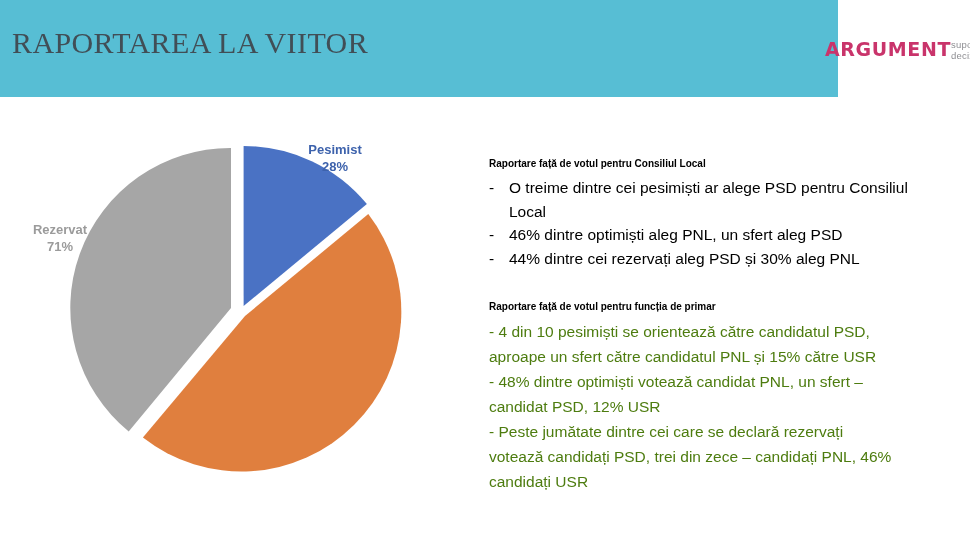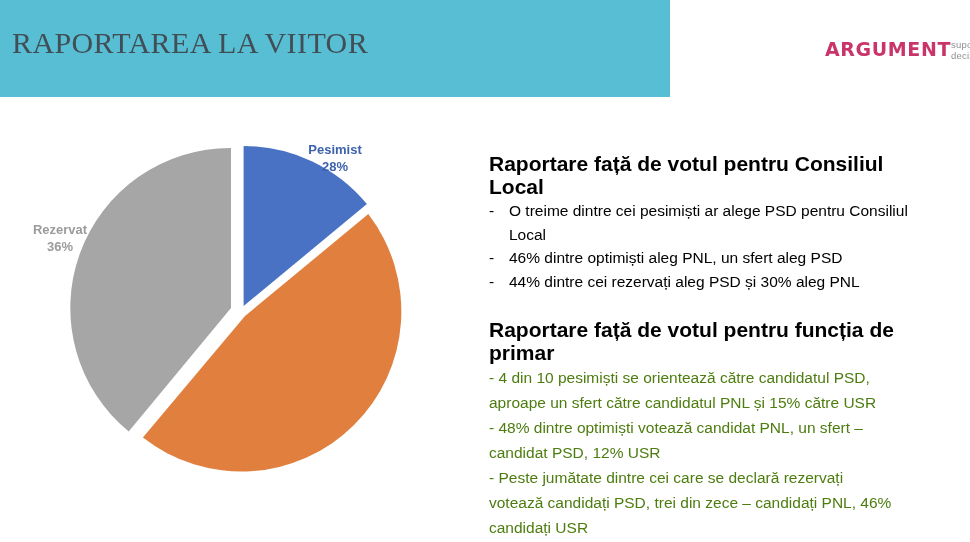--- a/index.html
+++ b/index.html
@@ -13,23 +13,24 @@
     position: relative;
     overflow: hidden;
     font-family: "Liberation Sans", sans-serif;
   }
 
   
   #header-band {
     position: absolute;
     left: 0;
     top: 0;
-    width: 670px;
+    width: 829px;
     height: 97px;
     background: #57bed4;
+    padding-left: 24px;
   }
   #slide-title {
     position: absolute;
     left: 12px;
     top: 26px;
     font-family: "Liberation Serif", serif;
     font-size: 30px;
     letter-spacing: 0.4px;
     color: #414e56;
     white-space: nowrap;
@@ -92,21 +93,21 @@
   #text-column {
     position: absolute;
     left: 489px;
     top: 152px;
     width: 455px;
   }
   .text-block { margin: 0; }
   .block-heading {
     font-family: "Liberation Sans", sans-serif;
     font-weight: bold;
-    font-size: 21px;
+    font-size: 10px;
     color: #000000;
     line-height: 23px;
     margin: 0 0 1px 0;
   }
   .bullet-row {
     display: flex;
     font-size: 15.5px;
     line-height: 23.5px;
     color: #000000;
   }
@@ -160,21 +161,21 @@
   </svg>
 
   <div class="pie-label" id="label-pesimist">
     <div>Pesimist</div>
     <div>28%</div>
   </div>
 
 
   <div class="pie-label" id="label-rezervat">
     <div>Rezervat</div>
-    <div>36%</div>
+    <div>71%</div>
   </div>
 </div>
 
 <div id="text-column">
 
   <div class="text-block" id="block-one">
     <div class="block-heading">Raportare față de votul pentru Consiliul Local</div>
 
     <div class="bullet-row">
       <span class="bullet-dash">-</span>

